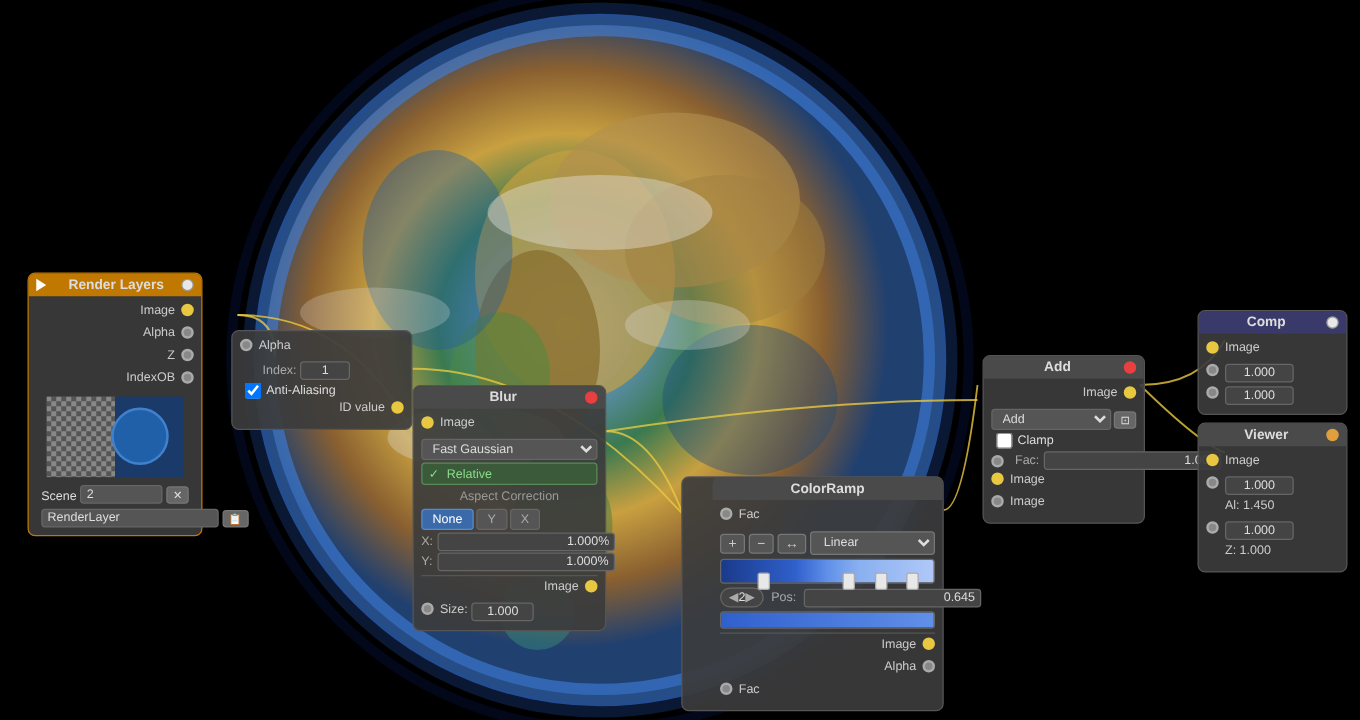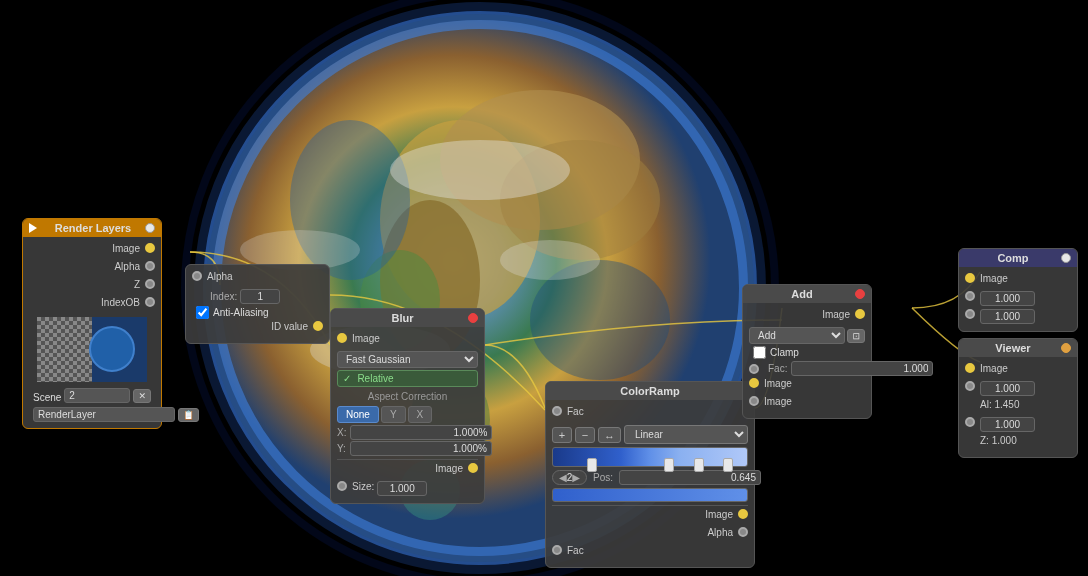--- a/index.html
+++ b/index.html
@@ -264,20 +264,21 @@
       padding: 1px 4px;
       flex: 1;
       text-align: right;
     }
 
     
     .colorramp-node {
       left: 545px;
       top: 381px;
       width: 210px;
+      padding-left: 24px;
     }
     .colorramp-node .node-header {
       background: #4a4a4a;
     }
 
     .ramp-controls {
       display: flex;
       align-items: center;
       gap: 3px;
       margin: 3px 0;
@@ -364,21 +365,21 @@
     .color-swatch-row {
       background: #555;
       height: 14px;
       border-radius: 3px;
       margin: 3px 0;
       border: 1px solid #666;
     }
 
     
     .add-node {
-      left: 742px;
+      left: 786px;
       top: 284px;
       width: 130px;
     }
     .add-node .node-header {
       background: #4a4a4a;
     }
 
     .add-dropdown {
       display: flex;
       align-items: center;

